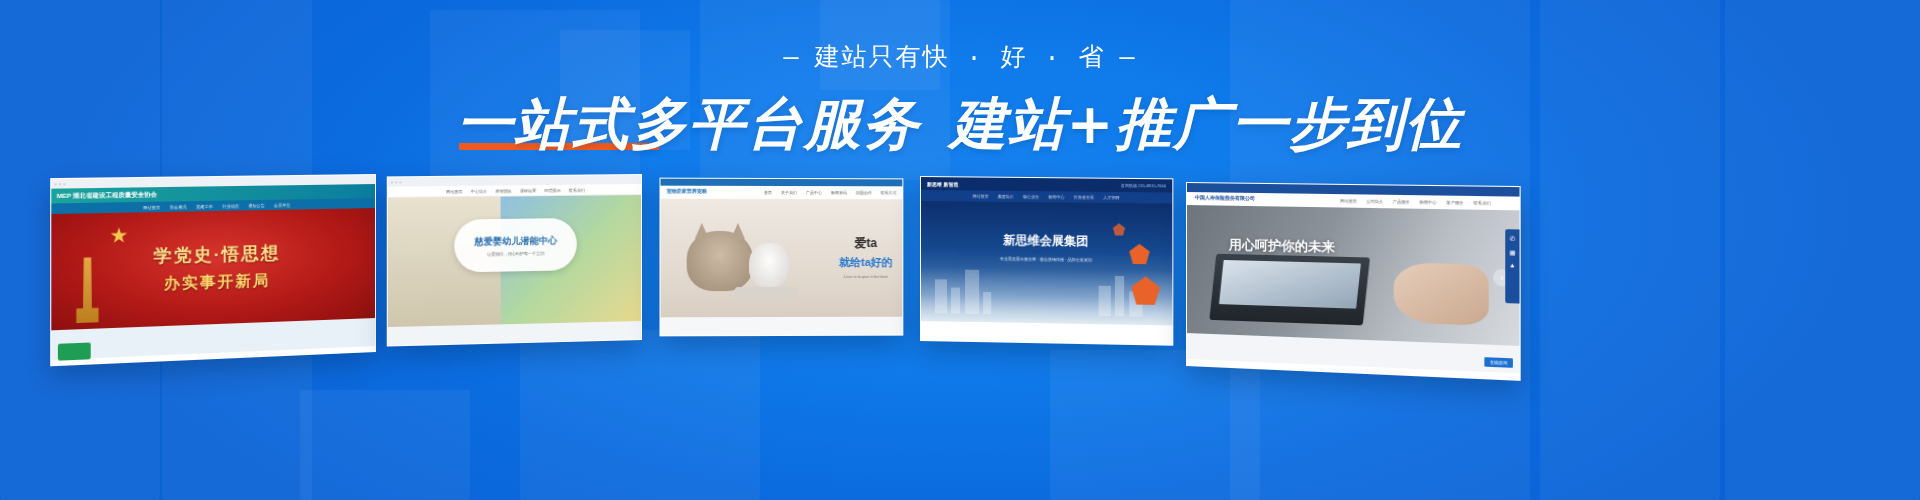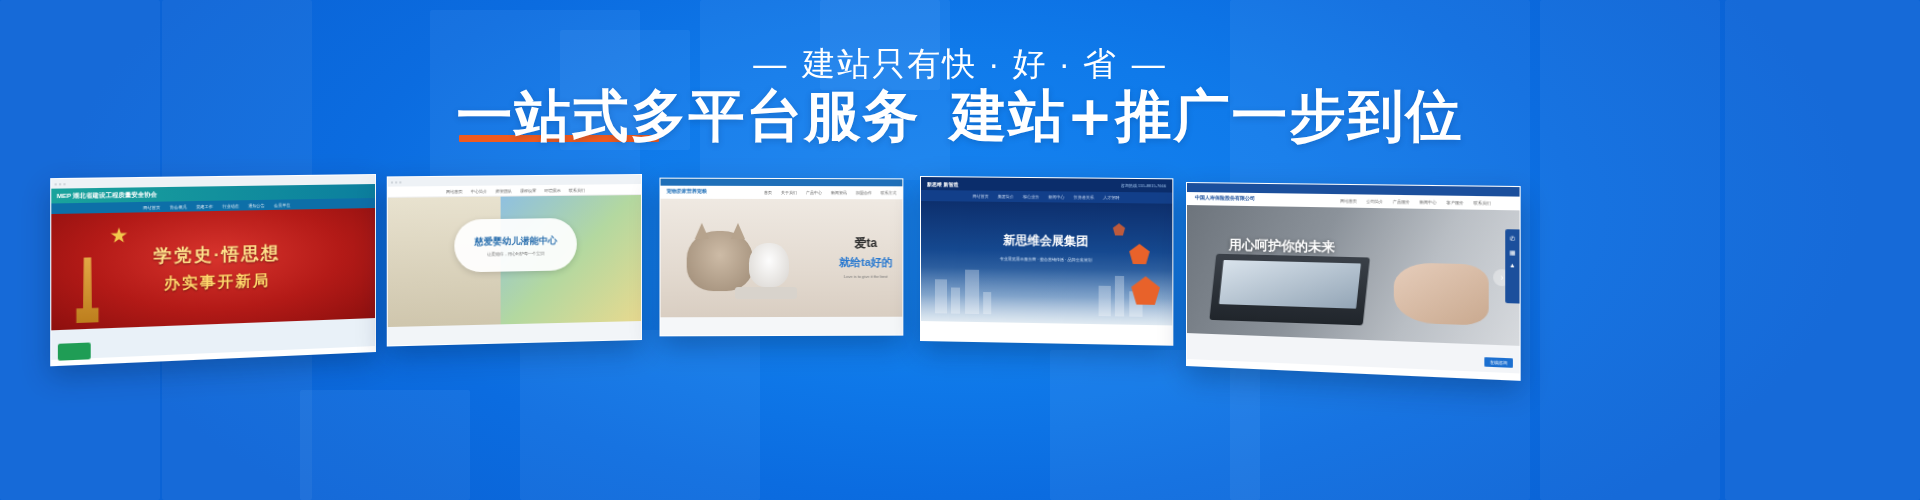--- a/index.html
+++ b/index.html
@@ -38,38 +38,40 @@
   .g10{ left:1050px;top:350px;width:210px; height:150px; background:rgba(255,255,255,0.03); }
   .g11{ left:300px; top:390px; width:170px; height:110px; background:rgba(255,255,255,0.028); }
   .g12{ left:820px; top:0;    width:120px; height:90px;  background:rgba(255,255,255,0.05); border-radius:50%; }
 
   
   .headline-wrap {
     position:absolute; left:0; right:0; top:44px;
     text-align:center; z-index:5;
   }
   .subtitle {
-    font-size:33px; font-weight:400; color:#ffffff;
+    font-size:25px; font-weight:400; color:#ffffff;
     letter-spacing:2px; line-height:1.2;
     white-space:nowrap;
-    font-family:Liberation Sans, sans-serif;
+    font-family:Liberation Mono, monospace;
   }
   .subtitle .dash { display:inline-block; margin:0 14px; font-weight:300; }
 
   .headline {
     position:relative;
     display:inline-block;
+    margin-top:18px;
     font-size:56px;
     font-weight:bold;
     color:#ffffff;
     letter-spacing:2px;
     line-height:1.15;
     white-space:nowrap;
     font-family:"DejaVu Sans","Liberation Sans",sans-serif;
     text-shadow:0 2px 6px rgba(0,40,90,0.22);
+    font-style:italic;
   }
   .headline .gap { display:inline-block; width:30px; }
   .headline .accent-bar {
     position:absolute;
     left:2px; bottom:6px;
     width:200px; height:7px;
     background:#f05a1e;
     border-radius:1px;
     z-index:-1;
   }

